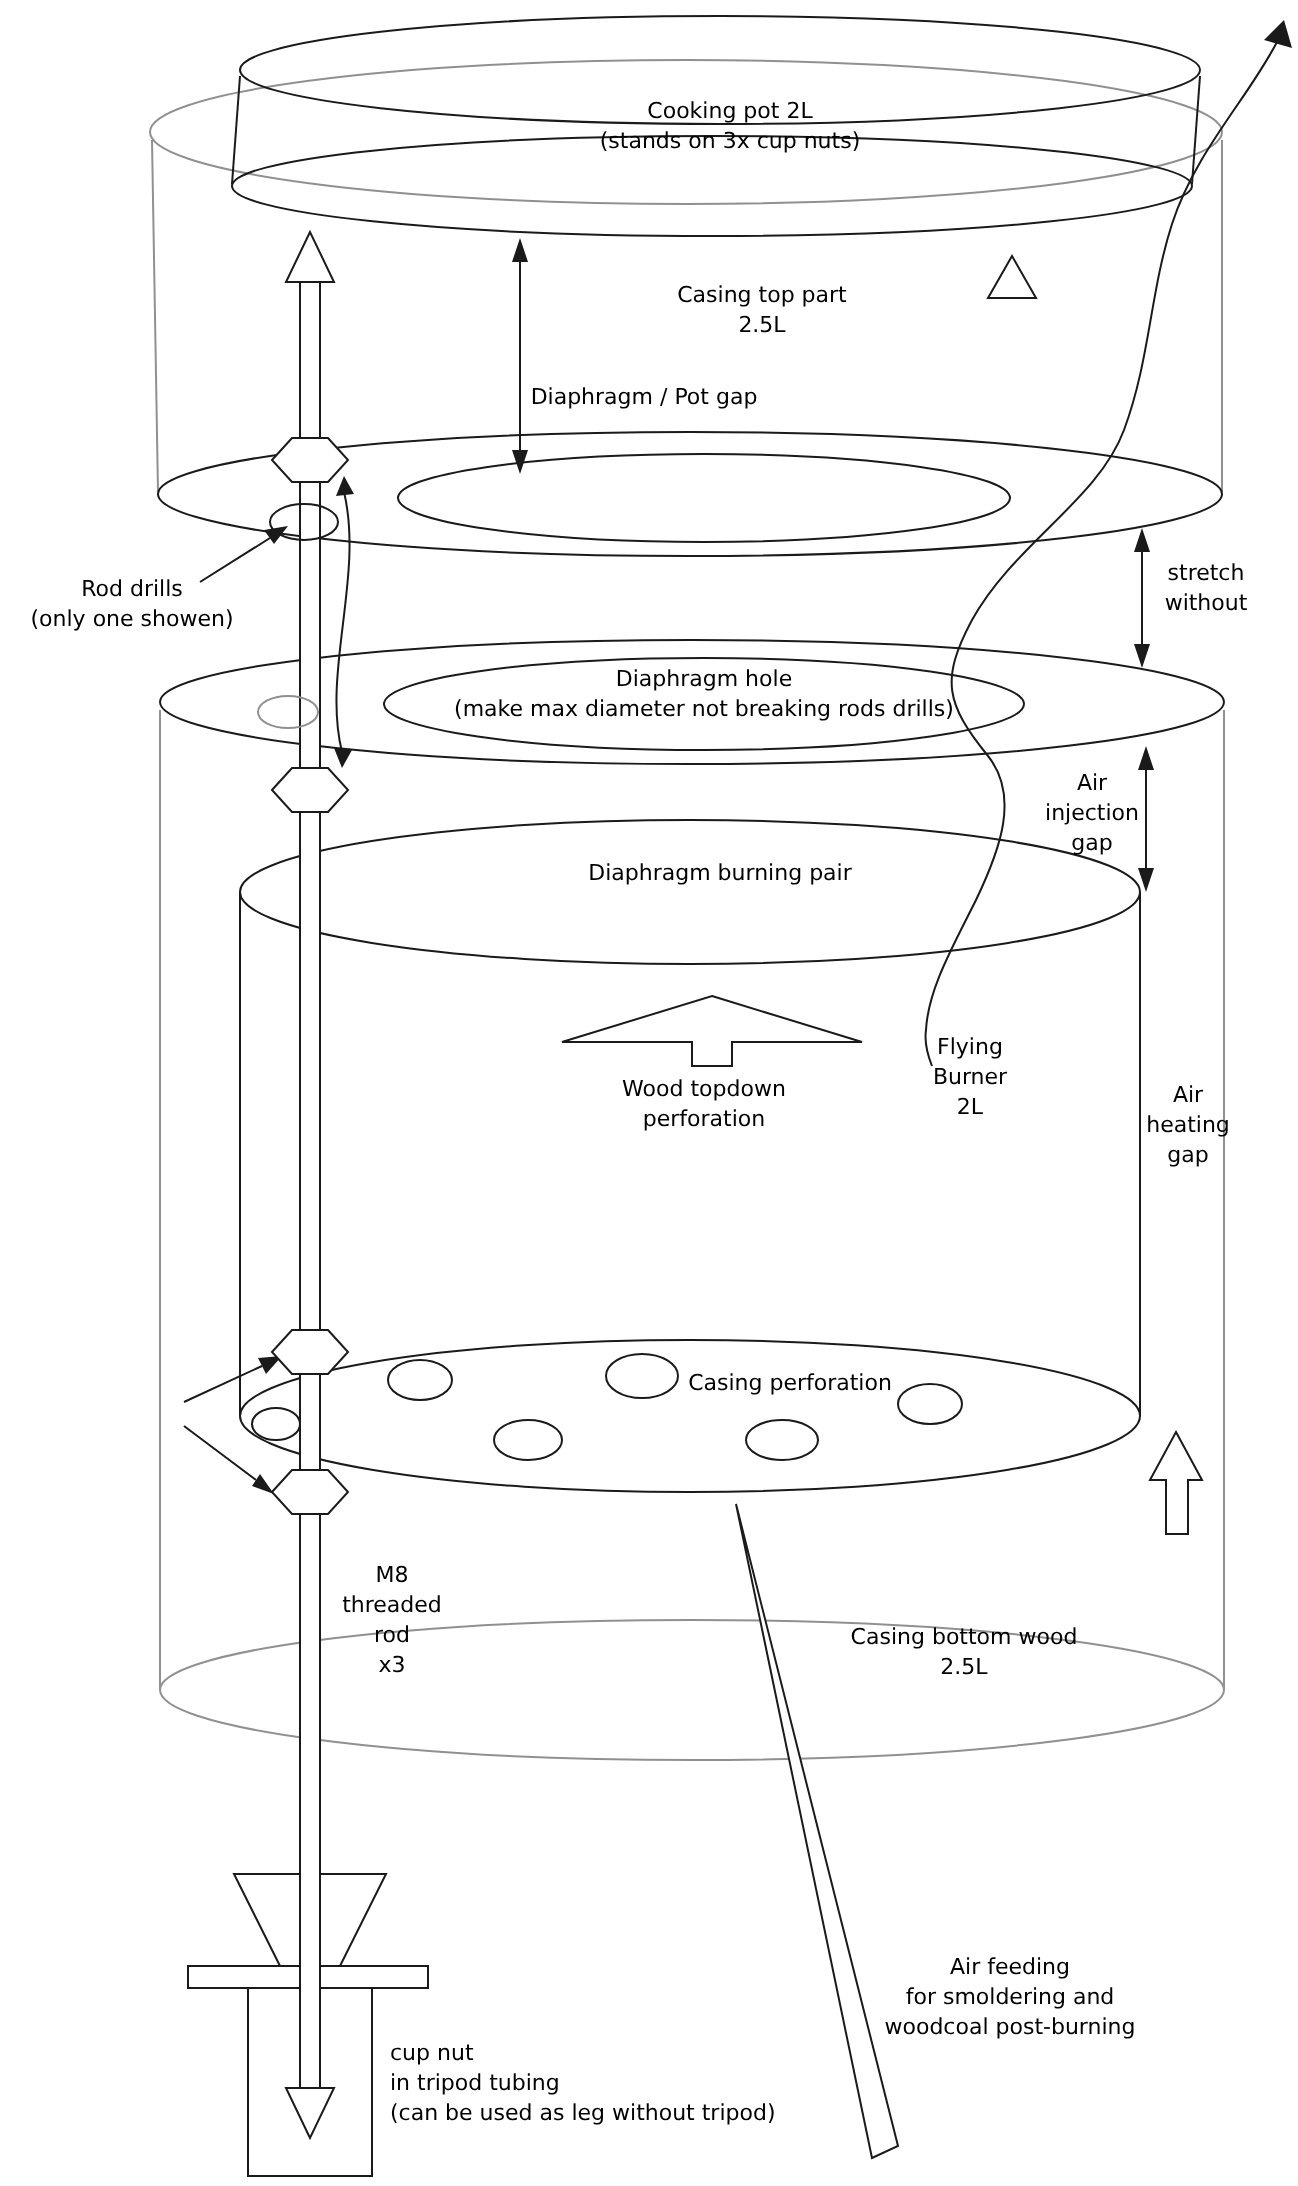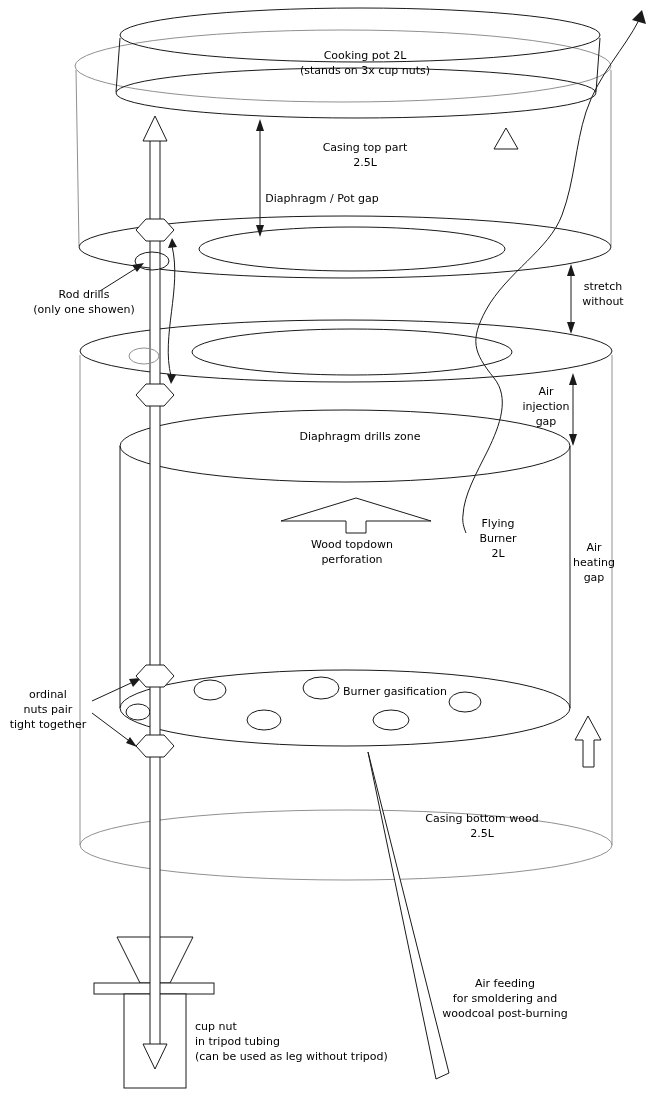--- a/index.html
+++ b/index.html
@@ -112,43 +112,46 @@
     <g fill="none" stroke-width="1" stroke="#1a1a1a">
       <ellipse cx="152" cy="261" rx="17" ry="9"></ellipse>
     </g>
     <g fill="none" stroke-width="1" stroke="#909090">
       <ellipse cx="144" cy="356" rx="15" ry="8"></ellipse>
     </g>
   </svg>
 
   <div class="lbl center" style="left:365px; top:48px">Cooking pot 2L
 (stands on 3x cup nuts)</div>
-  <div class="lbl center" style="left:365px; top:140px">Casing top part
+  <div class="lbl center" style="left:381px; top:140px">Casing top part
 2.5L</div>
   <div class="lbl center" style="left:322px; top:191px">Diaphragm / Pot gap</div>
-  <div class="lbl center" style="left:84px;  top:287px">Rod drills
+  <div class="lbl center" style="left:66px;  top:287px">Rod drills
 (only one showen)</div>
   <div class="lbl center" style="left:603px; top:279px">stretch
 without</div>
+  <div class="lbl center" style="left:352px; top:332px">Diaphragm hole
+(make max diameter not breaking rods drills)</div>
   <div class="lbl center" style="left:546px; top:384px">Air
 injection
 gap</div>
-  <div class="lbl center" style="left:360px; top:429px">Diaphragm drills zone</div>
+  <div class="lbl center" style="left:360px; top:429px">Diaphragm burning pair</div>
   <div class="lbl center" style="left:352px; top:537px">Wood topdown
 perforation</div>
-  <div class="lbl center" style="left:498px; top:516px">Flying
+  <div class="lbl center" style="left:485px; top:516px">Flying
 Burner
 2L</div>
   <div class="lbl center" style="left:594px; top:540px">Air
 heating
 gap</div>
-  <div class="lbl center" style="left:48px;  top:687px">ordinal
-nuts pair
-tight together</div>
-  <div class="lbl center" style="left:395px; top:684px">Burner gasification</div>
+  <div class="lbl center" style="left:395px; top:684px">Casing perforation</div>
+  <div class="lbl center" style="left:196px; top:780px">M8
+threaded
+rod
+x3</div>
   <div class="lbl center" style="left:482px; top:811px">Casing bottom wood
 2.5L</div>
   <div class="lbl center" style="left:505px; top:976px">Air feeding
 for smoldering and
 woodcoal post-burning</div>
   <div class="lbl left" style="left:195px; top:1019px">cup nut
 in tripod tubing
 (can be used as leg without tripod)</div>
 
 </div>

